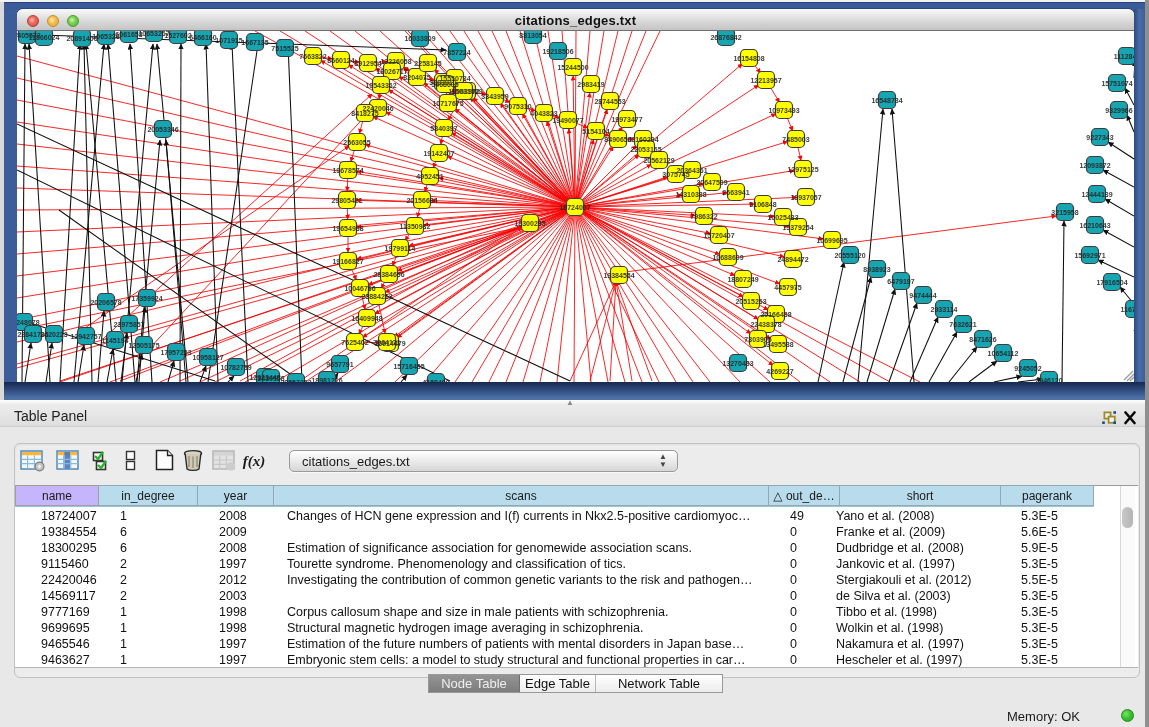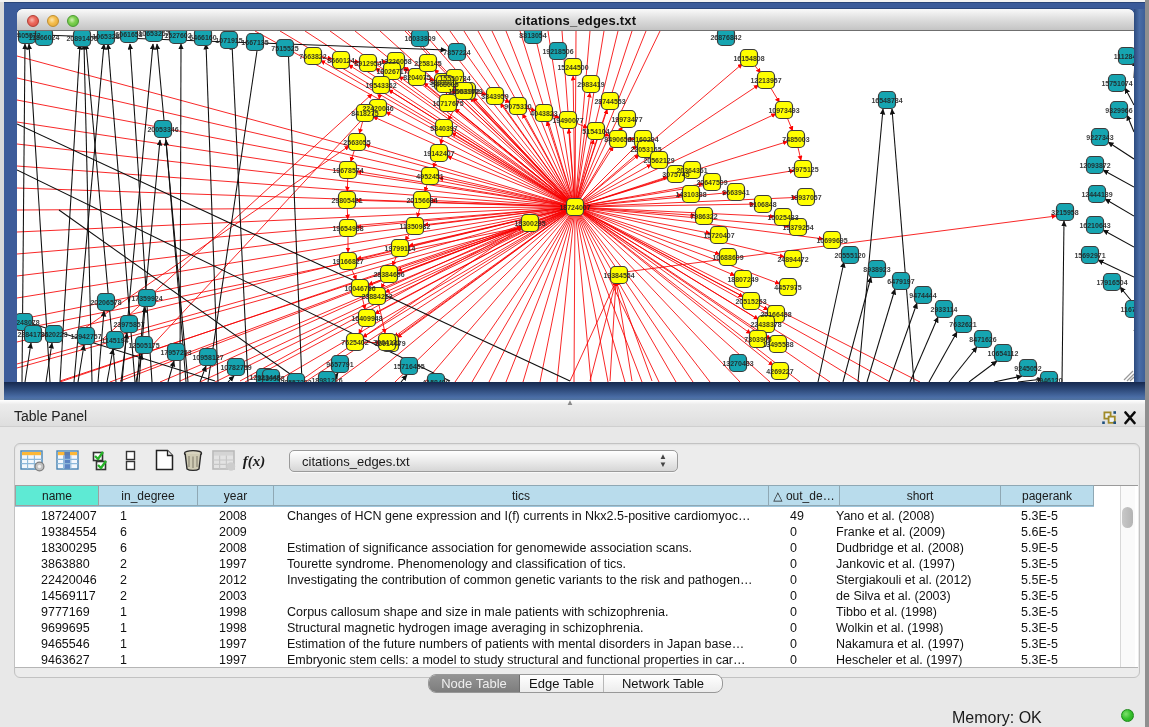--- a/index.html
+++ b/index.html
@@ -20,30 +20,30 @@
 #panel{left:0;top:400px;width:1146px;height:327px;background:#e8e8e8}
 #phead{left:0;top:400px;width:1146px;height:27px;background:linear-gradient(#fbfbfb,#ececec 14%,#dedede);border-top:1px solid #fdfdfd;border-bottom:1px solid #cfcfcf}
 #phead span{position:absolute;left:14px;top:7px;font-size:14px;color:#222}
 #caret{left:566px;top:400px;width:12px;height:5px;color:#8a8a8a;font-size:8px;line-height:5px}
 #container{left:14px;top:443px;width:1126px;height:235px;background:#ececec;border:1px solid #c2c2c2;border-radius:6px;box-shadow:inset 0 1px 2px rgba(0,0,0,.06)}
 #dropdown{left:289px;top:450px;width:389px;height:22px;border:1px solid #9a9a9a;border-radius:5px;background:linear-gradient(#ffffff,#e9e9e9 55%,#d6d6d6);box-shadow:0 1px 1px rgba(255,255,255,.7)}
 #dropdown .t{position:absolute;left:12px;top:3px;font-size:13px;color:#1a1a1a}
 #dropdown .a{position:absolute;right:10px;top:2px;font-size:8px;color:#444;line-height:8px}
 #tablewrap{left:15px;top:485px;width:1123px;height:183px;background:#fff;border-top:1px solid #9a9a9a;border-bottom:1px solid #b5b5b5}
 .th{position:absolute;top:485px;height:21px;background:#b9dcec;border:1px solid #8fa8b4;border-left:none;font-size:12px;color:#1a1a1a;text-align:center;line-height:20px}
-#th0{left:15px;border-left:1px solid #9a9a9a;background:#5eead4;border-color:#9f9f9f}
+#th0{left:15px;border-left:1px solid #9a9a9a;background:#c4b5fd;border-color:#9f9f9f}
 .tr{position:absolute;left:15px;width:1085px;height:16px;font-size:12.5px;color:#111;white-space:nowrap}
 .tr span{position:absolute;top:0;line-height:16px;overflow:hidden}
 .c0{left:11px;width:84px}.c1{left:90px;width:60px}.c2{left:189px;width:60px}.c3{left:257px;width:492px}.c4{left:760px;width:60px}.c5{left:806px;width:161px;}.c6{left:991px;width:95px}
 #vsb{left:1120px;top:486px;width:15px;height:181px;background:#fafafa;border-left:1px solid #d8d8d8}
 #vsbthumb{left:1122px;top:507px;width:11px;height:21px;background:linear-gradient(90deg,#c8c8c8,#b4b4b4);border-radius:6px}
-#tabs{left:428px;top:674px;width:295px;height:19px;border:1px solid #989898;border-radius:8px;background:linear-gradient(#fff,#ececec);overflow:hidden;display:flex}
+#tabs{left:428px;top:674px;width:295px;height:19px;border:1px solid #989898;border-radius:0;background:linear-gradient(#fff,#ececec);overflow:hidden;display:flex}
 #tabs .seg{font-size:13px;color:#111;text-align:center;line-height:18px;border-right:1px solid #b8b8b8}
 #tabs .sel{background:linear-gradient(#949494,#7d7d7d);color:#efefef;border-right:1px solid #6e6e6e}
-#mem{left:952px;top:709px;width:160px;text-align:left;font-size:16px;color:#1a1a1a}
+#mem{left:920px;top:709px;width:160px;text-align:right;font-size:13px;color:#1a1a1a}
 #memdot{left:1121px;top:709px;width:13px;height:13px;border-radius:50%;background:radial-gradient(circle at 4px 4px,#7fe06c,#35c02c 50%,#28a51f);border:1px solid #1d8a1a}
 svg{display:block}
 </style></head><body>
 <div class="abs" id="topwhite"></div>
 <div class="abs" id="topblue"></div>
 <div class="abs" id="leftstrip"></div>
 <div class="abs" id="win"></div>
 <svg width="1117" height="351" viewBox="17 31 1117 351" style="position:absolute;left:17px;top:31px">
     <defs>
       <marker id="ra" markerWidth="6" markerHeight="6" refX="4.5" refY="2.5" orient="auto" markerUnits="userSpaceOnUse">
@@ -665,21 +665,21 @@
  <text x="236" y="18" font-family="Liberation Serif,serif" font-size="15" font-style="italic" font-weight="bold" fill="#1a1a1a" text-anchor="middle">f(x)</text>
 </svg>
 <div class="abs" id="dropdown">
     <span class="t">citations_edges.txt</span>
     <span class="a">▲<br>▼</span>
   </div>
 <div class="abs" id="tablewrap"></div>
 <div class="abs th" id="th0" style="left:15px;width:84px">name</div>
 <div class="abs th" style="left:99px;width:99px">in_degree</div>
 <div class="abs th" style="left:198px;width:76px">year</div>
-<div class="abs th" style="left:274px;width:495px">tics</div>
+<div class="abs th" style="left:274px;width:495px">scans</div>
 <div class="abs th" style="left:769px;width:71px">△ out_de…</div>
 <div class="abs th" style="left:840px;width:161px">short</div>
 <div class="abs th" style="left:1001px;width:93px">pagerank</div>
 <div class="abs" style="left:15px;top:506px;width:1079px;height:1px;background:#9cc4da"></div>
 <div class="abs" style="left:15px;top:508px;width:1105px;height:160px">
 <div class="tr" style="top:0px">
       <span class="c0">18724007</span>
       <span class="c1">1</span>
       <span class="c2">2008</span>
       <span class="c3">Changes of HCN gene expression and I(f) currents in Nkx2.5-positive cardiomyoc…</span>
@@ -698,21 +698,21 @@
     <div class="tr" style="top:32px">
       <span class="c0">18300295</span>
       <span class="c1">6</span>
       <span class="c2">2008</span>
       <span class="c3">Estimation of significance association for genomewide association scans.</span>
       <span class="c4">0</span>
       <span class="c5">Dudbridge et al. (2008)</span>
       <span class="c6">5.9E-5</span>
     </div>
     <div class="tr" style="top:48px">
-      <span class="c0">3863880</span>
+      <span class="c0">9115460</span>
       <span class="c1">2</span>
       <span class="c2">1997</span>
       <span class="c3">Tourette syndrome. Phenomenology and classification of tics.</span>
       <span class="c4">0</span>
       <span class="c5">Jankovic et al. (1997)</span>
       <span class="c6">5.3E-5</span>
     </div>
     <div class="tr" style="top:64px">
       <span class="c0">22420046</span>
       <span class="c1">2</span>
@@ -764,17 +764,17 @@
       <span class="c3">Embryonic stem cells: a model to study structural and functional properties in car…</span>
       <span class="c4">0</span>
       <span class="c5">Hescheler et al. (1997)</span>
       <span class="c6">5.3E-5</span>
     </div>
 </div>
 <div class="abs" id="vsb"></div>
 <div class="abs" id="vsbthumb"></div>
 <div class="abs" id="tabs">
     <div class="seg sel" style="width:91px">Node Table</div>
-    <div class="seg" style="width:84px">Edge Table</div>
+    <div class="seg" style="width:76px">Edge Table</div>
     <div class="seg" style="flex:1;border-right:none">Network Table</div>
   </div>
 <div class="abs" id="mem">Memory: OK</div>
 <div class="abs" id="memdot"></div>
 <div class="abs" id="rightgray"></div>
 </body></html>

